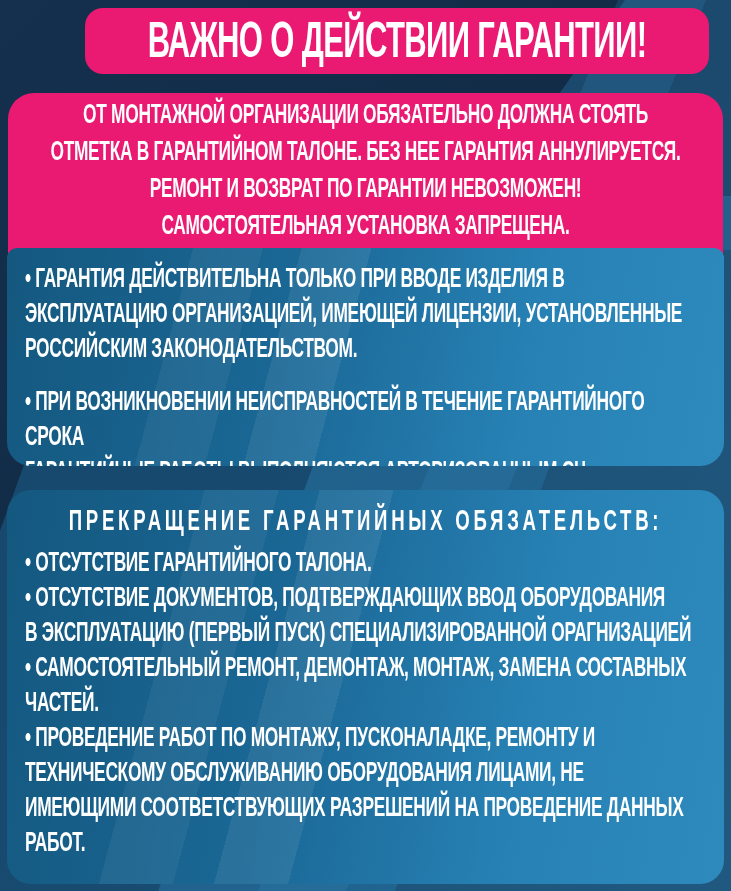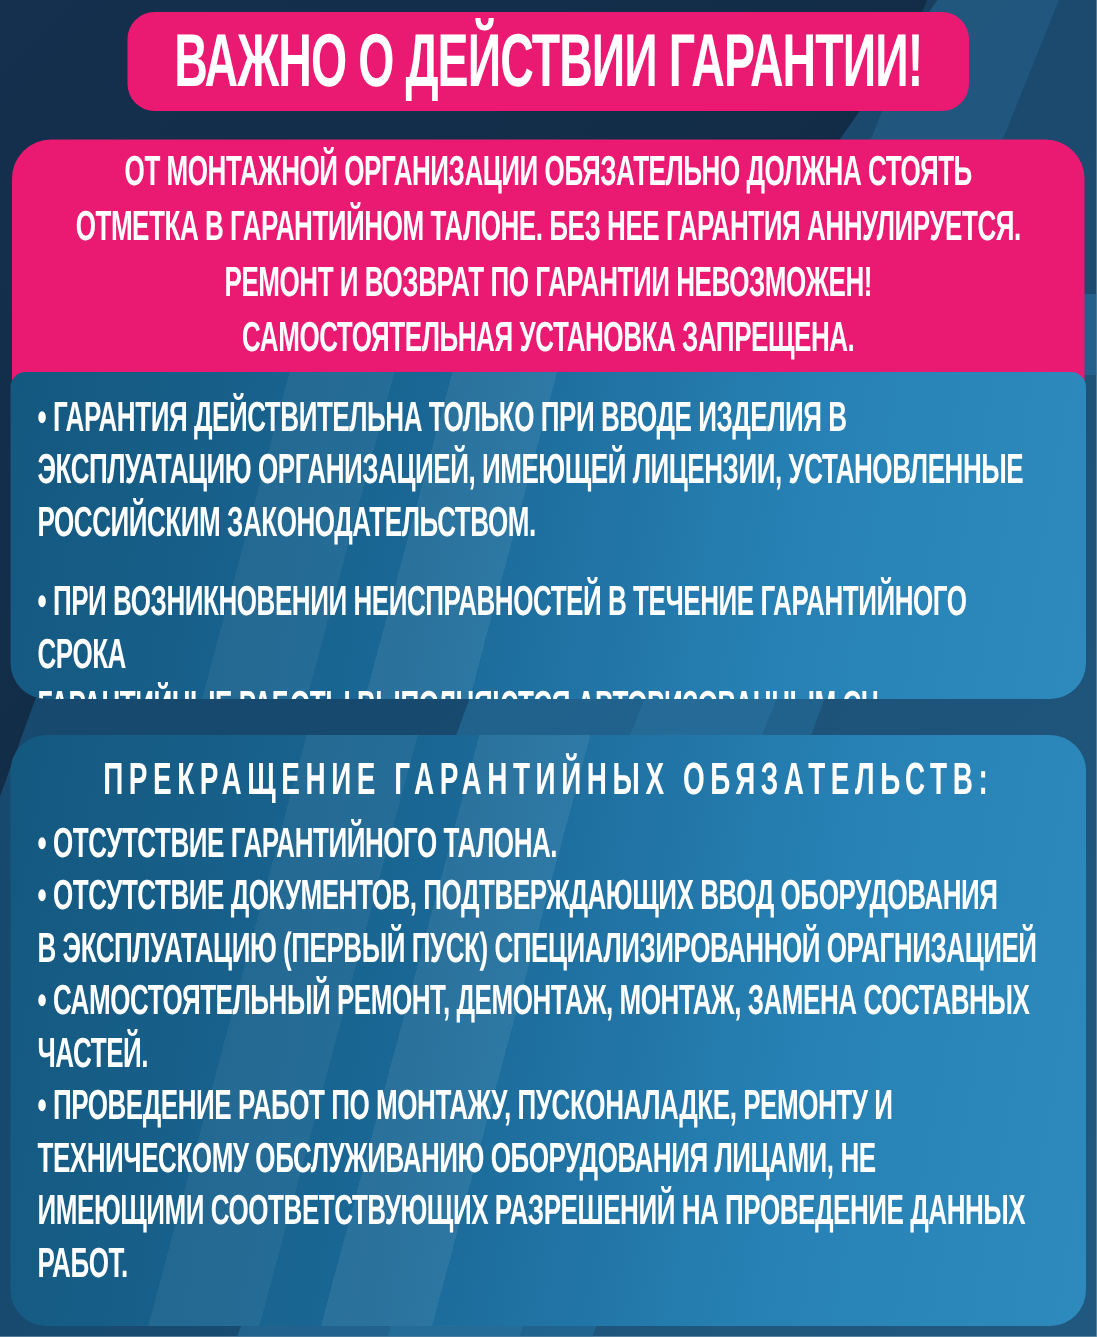--- a/index.html
+++ b/index.html
@@ -13,21 +13,21 @@
   .bg-shape{position:absolute;pointer-events:none;}
   .swath-a{left:-8%;top:30%;width:72%;height:95%;transform:skewX(-20deg);background:rgba(32,108,158,.45);}
   .swath-b{left:34%;top:22%;width:85%;height:100%;transform:skewX(-20deg);background:rgba(45,130,180,.42);}
   .swath-c{left:76%;top:-6%;width:45%;height:34%;transform:skewX(-35deg);background:rgba(42,118,168,.40);}
   .swath-d{left:55%;top:0;width:12%;height:120%;transform:skewX(-22deg);background:rgba(60,150,200,.18);}
 
   
   .cx{width:161.29%;transform:scaleX(0.62);transform-origin:0 0;display:block;white-space:pre-line;}
 
   .banner{
-    position:absolute;left:85px;top:8px;width:561px;height:66px;
+    position:absolute;left:85px;top:8px;width:624px;height:66px;
     background:#ea1a72;border-radius:18px;overflow:hidden;
   }
   .banner .cx{font-size:50px;line-height:64px;text-align:center;letter-spacing:-1px;}
 
   .alert{
     position:absolute;left:8px;top:93px;width:715px;height:192px;
     background:#ea1a72;border-radius:26px;overflow:hidden;
     box-sizing:border-box;padding:2px 14px 0;
   }
   .alert .cx{font-size:28px;line-height:37px;text-align:center;letter-spacing:-0.5px;}

